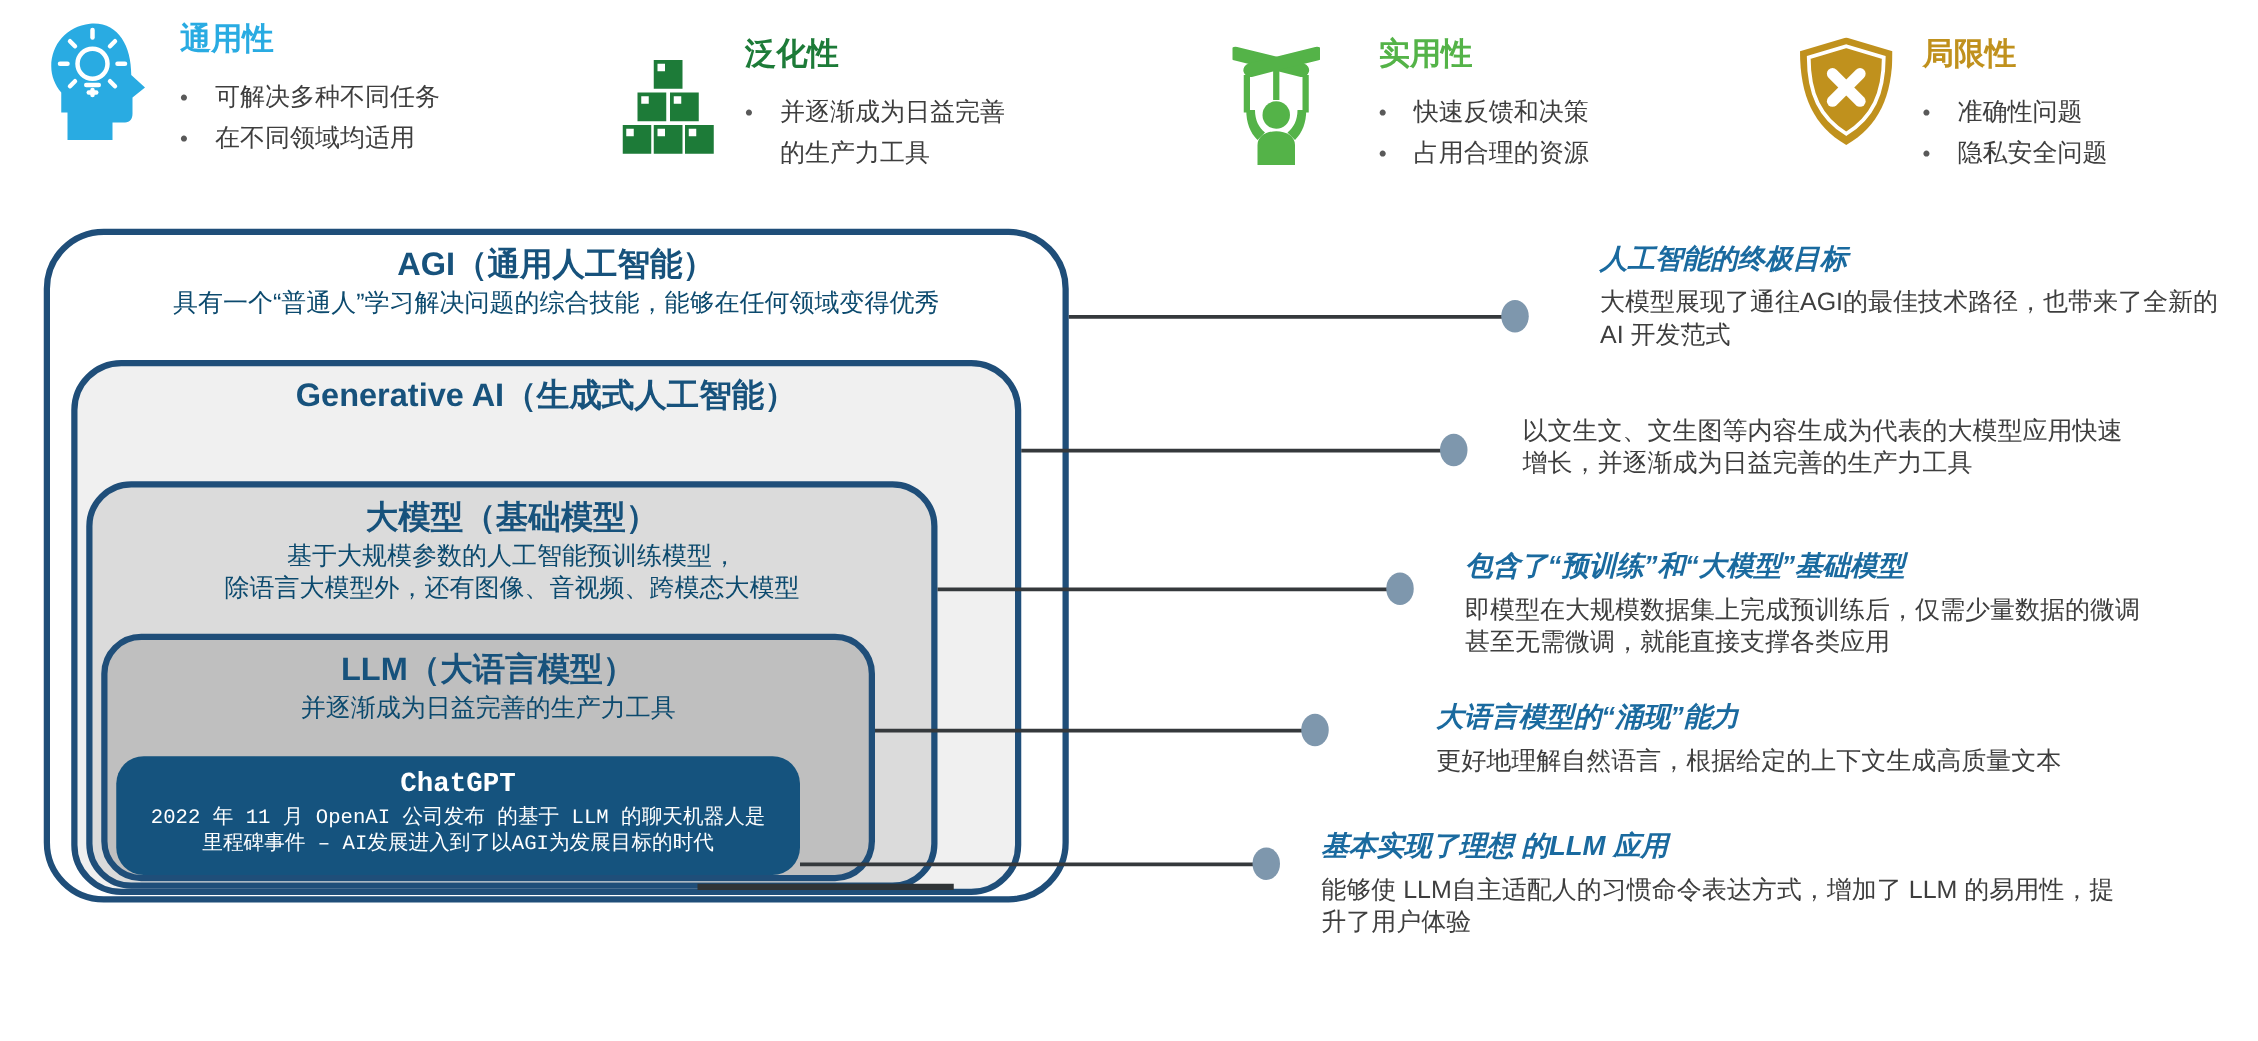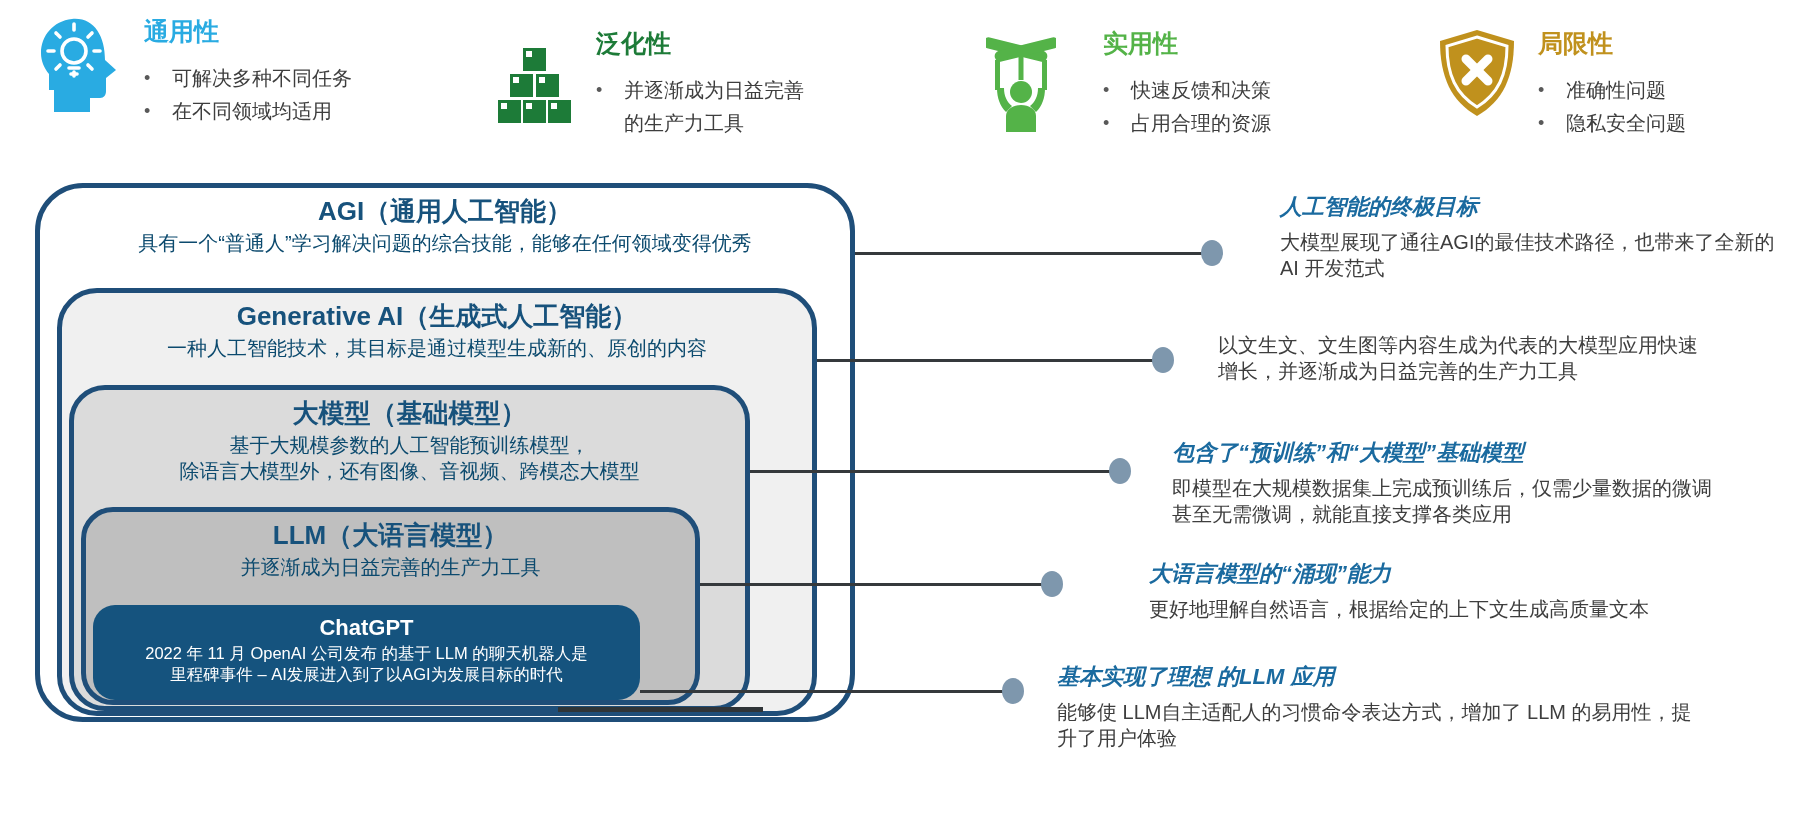--- a/index.html
+++ b/index.html
@@ -17,21 +17,21 @@
   .f-bullets .btxt{display:block;}
 
   
   .nbox{position:absolute;box-sizing:border-box;border:5px solid #1F4E79;text-align:center;}
   .box-title{font-weight:bold;color:#17527C;font-size:26px;line-height:1.2;margin-top:8px;}
   .box-sub{font-size:20px;color:#0c4a6e;line-height:26px;margin-top:3px;white-space:pre-line;}
   #box-agi{left:35px;top:183px;width:820px;height:539px;border-radius:48px;background:#ffffff;}
   #box-genai{left:57px;top:288px;width:760px;height:428px;border-radius:40px;background:#F0F0F0;}
   #box-big{left:69px;top:385px;width:681px;height:326px;border-radius:36px;background:#DBDBDB;}
   #box-llm{left:81px;top:507px;width:619px;height:198px;border-radius:32px;background:#BFBFBF;}
-  #box-chatgpt{left:93px;top:605px;width:547px;height:95px;border-radius:22px;background:#15537E;border:none;}
+  #box-chatgpt{left:93px;top:605px;width:547px;height:95px;border-radius:22px;background:#15537E;border:none;font-family:Liberation Mono, monospace;}
   #box-chatgpt .box-title{color:#ffffff;font-size:22px;margin-top:10px;}
   #box-chatgpt .box-sub{color:#ffffff;font-size:16.5px;line-height:21px;margin-top:2px;}
 
   
   .cline{position:absolute;height:3px;background:#35393C;}
   .cdot{position:absolute;width:22px;height:26px;border-radius:50%;background:#7E97AD;}
 
   
   .anno{position:absolute;}
   .a-title{font-size:22px;font-weight:bold;font-style:italic;color:#1A6A9F;line-height:1.2;}
@@ -168,21 +168,20 @@
     </div>
   </div>
 
   <div class="nbox" id="box-agi">
     <div class="box-title">AGI（通用人工智能）</div>
     <div class="box-sub">具有一个“普通人”学习解决问题的综合技能，能够在任何领域变得优秀</div>
   </div>
 
   <div class="nbox" id="box-genai">
     <div class="box-title">Generative AI（生成式人工智能）</div>
-    <div class="box-sub">一种人工智能技术，其目标是通过模型生成新的、原创的内容</div>
   </div>
 
   <div class="nbox" id="box-big">
     <div class="box-title">大模型（基础模型）</div>
     <div class="box-sub">基于大规模参数的人工智能预训练模型，
 除语言大模型外，还有图像、音视频、跨模态大模型</div>
   </div>
 
   <div class="nbox" id="box-llm">
     <div class="box-title">LLM（大语言模型）</div>

